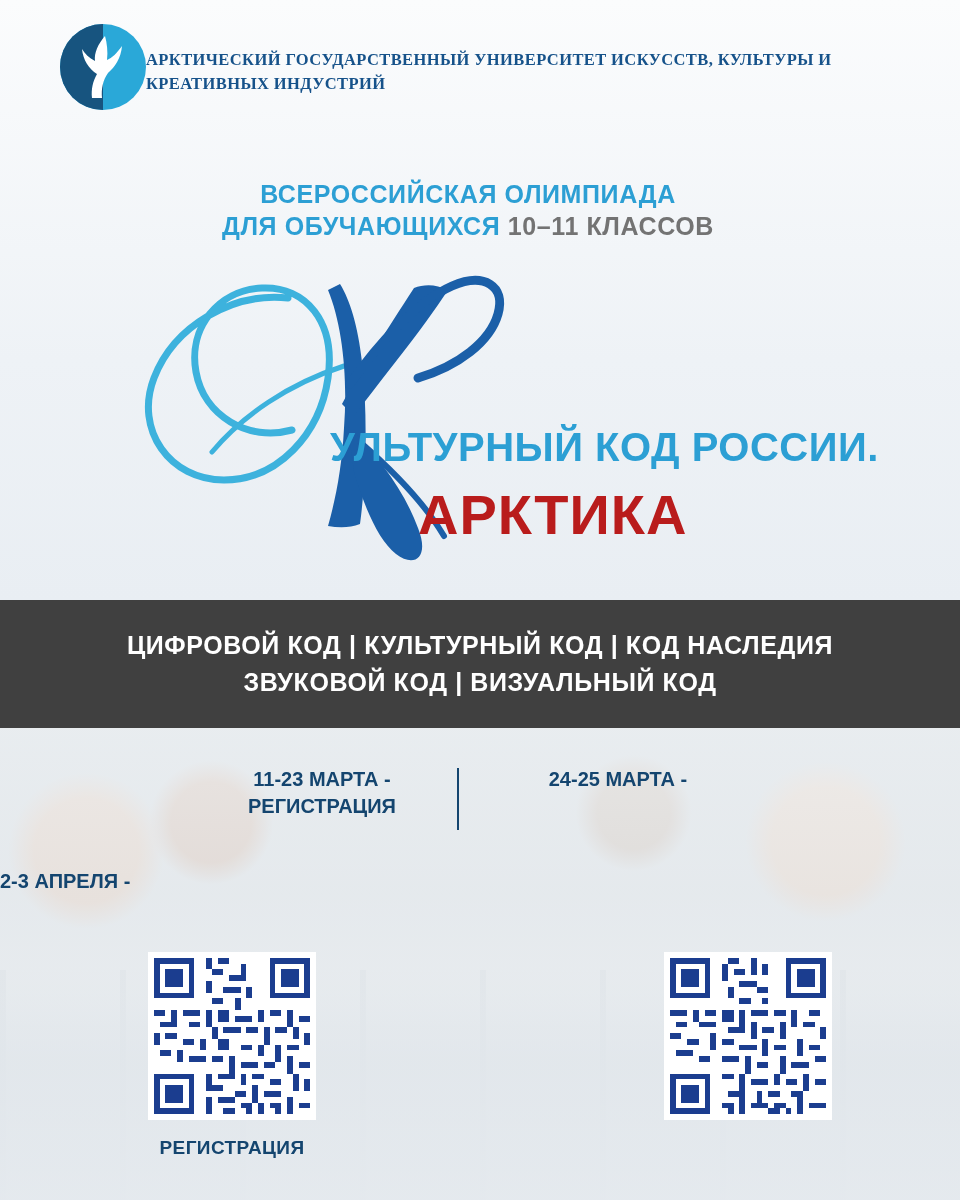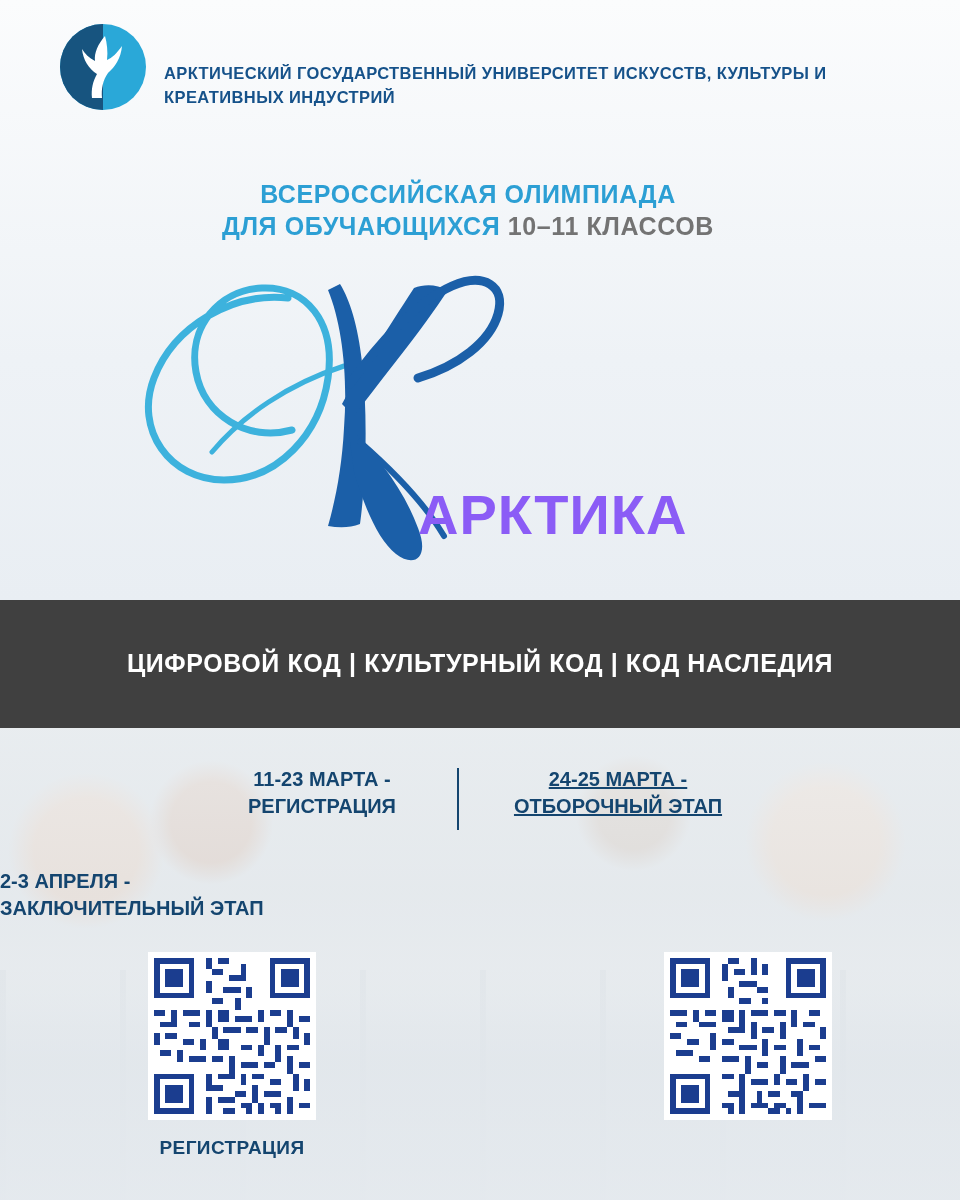--- a/index.html
+++ b/index.html
@@ -27,23 +27,23 @@
     left: 0; top: 0;
     width: 960px;
     height: 600px;
     background: linear-gradient(180deg,#fbfcfd 0%, #eef2f6 60%, #e9eef3 100%);
   }
 
   .header {
     position: absolute;
     left: 60px; top: 24px;
     display: flex;
-    align-items: flex-end;
-    gap: 18px;
+    align-items: center;
     width: 860px;
+    font-family: Liberation Serif, serif;
   }
   .logo-mark {
     width: 86px; height: 86px;
     border-radius: 50%;
     background: #2aa8d8;
     position: relative;
     flex: 0 0 auto;
     overflow: hidden;
   }
   .logo-mark .dark-left {
@@ -109,21 +109,21 @@
     text-transform: uppercase;
     white-space: nowrap;
   }
   .title-line2 {
     position: absolute;
     left: 418px;
     top: 212px;
     font-size: 56px;
     font-weight: bold;
     letter-spacing: 1px;
-    color: #8b5cf6;
+    color: #b91c1c;
     text-transform: uppercase;
     white-space: nowrap;
   }
 
   
   .codes-strip {
     position: absolute;
     left: 0; top: 600px;
     width: 960px;
     height: 128px;
@@ -191,21 +191,21 @@
   }
   .date-col {
     font-size: 20px;
     font-weight: bold;
     color: #14456f;
     line-height: 1.35;
     text-transform: uppercase;
     text-align: center;
   }
   .date-col.left  { width: 230px; text-align: center; padding-right: 20px;}
-  .date-col.right { width: 270px; text-align: center; padding-left: 24px; text-decoration: underline;}
+  .date-col.right { width: 270px; text-align: center; padding-left: 24px;}
   .date-div {
     width: 2px;
     background: #14456f;
     margin: 2px 0 6px 0;
     height: 62px;
   }
   .date-final {
     position: absolute;
     left: 0; top: 140px;
     width: 960px;
@@ -270,47 +270,47 @@
 
       <path d="M236 24 C250 58, 256 110, 252 162 C250 200, 244 232, 236 260 C247 262, 258 262, 268 258 C274 214, 276 150, 270 96 C266 60, 258 34, 248 18 Z" fill="#1b5fa8"></path>
 
       <path d="M262 150 C292 110, 330 64, 356 24 C344 18, 332 18, 322 22 C296 62, 268 106, 250 138 Z" fill="#1b5fa8"></path>
 
       <path d="M258 118 C286 78, 324 36, 360 20 C392 6, 414 20, 406 48 C398 76, 366 100, 326 112" fill="none" stroke="#1b5fa8" stroke-width="9" stroke-linecap="round"></path>
 
       <path d="M256 160 C286 190, 312 224, 326 262 C338 292, 322 302, 304 288 C286 274, 272 240, 262 206 Z" fill="#1b5fa8"></path>
       <path d="M268 176 C300 204, 332 236, 352 270" fill="none" stroke="#1b5fa8" stroke-width="6" stroke-linecap="round"></path>
     </svg>
+    <div class="title-line1">УЛЬТУРНЫЙ КОД РОССИИ.</div>
     <div class="title-line2">АРКТИКА</div>
   </div>
 
   <div class="codes-strip">
     <div class="codes-line">ЦИФРОВОЙ КОД  |  КУЛЬТУРНЫЙ КОД  |  КОД НАСЛЕДИЯ</div>
+    <div class="codes-line">ЗВУКОВОЙ КОД | ВИЗУАЛЬНЫЙ КОД</div>
   </div>
 
   <div class="photo-area">
     <div class="photo-base"></div>
     <div class="photo-seats"></div>
     <div class="photo-veil"></div>
 
     <div class="dates-row">
       <div class="date-col left">
         <div>11-23 МАРТА -</div>
         <div>РЕГИСТРАЦИЯ</div>
       </div>
       <div class="date-div"></div>
       <div class="date-col right">
         <div>24-25 МАРТА -</div>
-        <div>ОТБОРОЧНЫЙ ЭТАП</div>
       </div>
     </div>
 
     <div class="date-final">
       <div>2-3 АПРЕЛЯ -</div>
-      <div>ЗАКЛЮЧИТЕЛЬНЫЙ ЭТАП</div>
     </div>
 
     <div class="qr-block qr-left">
       <svg class="qr-img" viewBox="0 0 29 29" shape-rendering="crispEdges">
         <rect width="29" height="29" fill="#ffffff"></rect>
         <g fill="#1b3d8f">
           <rect x="1" y="1" width="7" height="1"></rect>
             <rect x="1" y="7" width="7" height="1"></rect>
           <rect x="1" y="1" width="1" height="7"></rect>
             <rect x="7" y="1" width="1" height="7"></rect>

